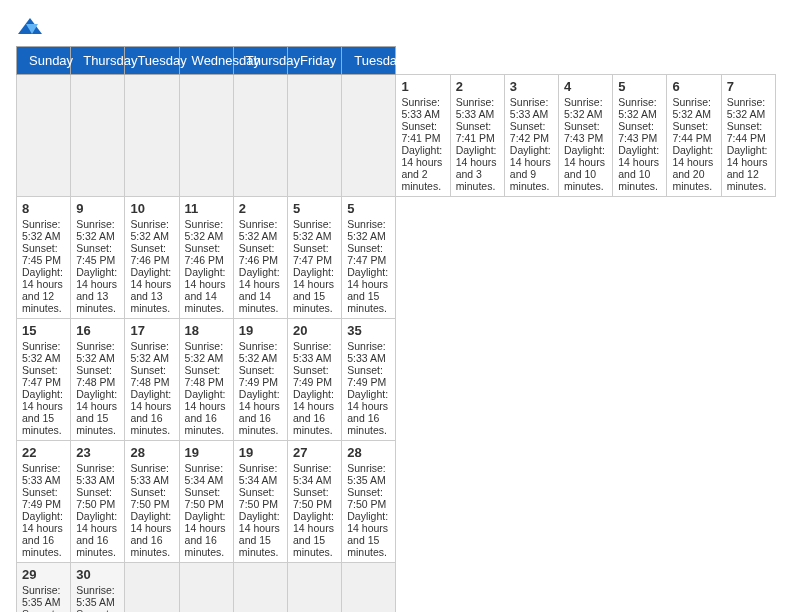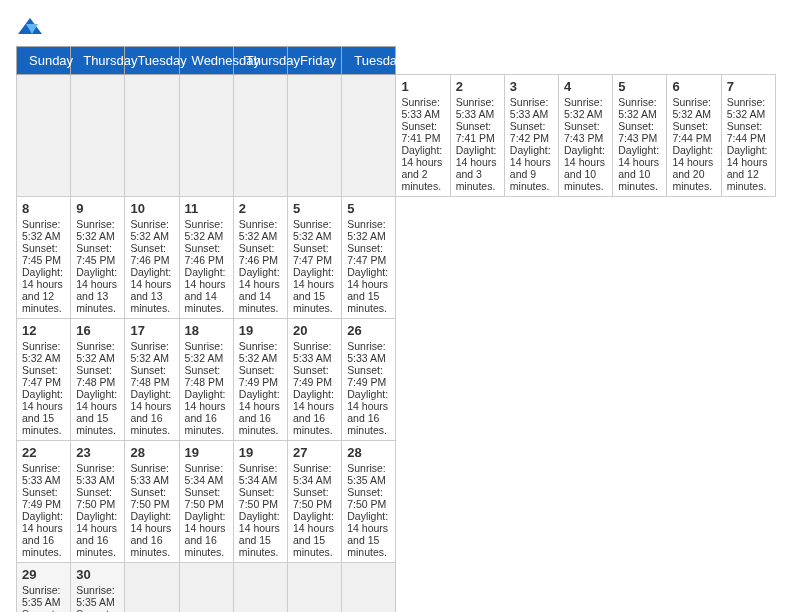--- a/index.html
+++ b/index.html
@@ -135,27 +135,27 @@
       <tr>
         <td><span class="day-number">8</span><span>Sunrise: 5:32 AM</span><br><span>Sunset: 7:45 PM</span><br><span>Daylight: 14 hours</span><br><span>and 12 minutes.</span></td>
         <td><span class="day-number">9</span><span>Sunrise: 5:32 AM</span><br><span>Sunset: 7:45 PM</span><br><span>Daylight: 14 hours</span><br><span>and 13 minutes.</span></td>
         <td><span class="day-number">10</span><span>Sunrise: 5:32 AM</span><br><span>Sunset: 7:46 PM</span><br><span>Daylight: 14 hours</span><br><span>and 13 minutes.</span></td>
         <td><span class="day-number">11</span><span>Sunrise: 5:32 AM</span><br><span>Sunset: 7:46 PM</span><br><span>Daylight: 14 hours</span><br><span>and 14 minutes.</span></td>
         <td><span class="day-number">2</span><span>Sunrise: 5:32 AM</span><br><span>Sunset: 7:46 PM</span><br><span>Daylight: 14 hours</span><br><span>and 14 minutes.</span></td>
         <td><span class="day-number">5</span><span>Sunrise: 5:32 AM</span><br><span>Sunset: 7:47 PM</span><br><span>Daylight: 14 hours</span><br><span>and 15 minutes.</span></td>
         <td><span class="day-number">5</span><span>Sunrise: 5:32 AM</span><br><span>Sunset: 7:47 PM</span><br><span>Daylight: 14 hours</span><br><span>and 15 minutes.</span></td>
       </tr>
       <tr>
-        <td><span class="day-number">12</span><span>Sunrise: 5:32 AM</span><br><span>Sunset: 7:47 PM</span><br><span>Daylight: 14 hours</span><br><span>and 15 minutes.</span></td>
+        <td><span class="day-number">15</span><span>Sunrise: 5:32 AM</span><br><span>Sunset: 7:47 PM</span><br><span>Daylight: 14 hours</span><br><span>and 15 minutes.</span></td>
         <td><span class="day-number">16</span><span>Sunrise: 5:32 AM</span><br><span>Sunset: 7:48 PM</span><br><span>Daylight: 14 hours</span><br><span>and 15 minutes.</span></td>
         <td><span class="day-number">17</span><span>Sunrise: 5:32 AM</span><br><span>Sunset: 7:48 PM</span><br><span>Daylight: 14 hours</span><br><span>and 16 minutes.</span></td>
         <td><span class="day-number">18</span><span>Sunrise: 5:32 AM</span><br><span>Sunset: 7:48 PM</span><br><span>Daylight: 14 hours</span><br><span>and 16 minutes.</span></td>
         <td><span class="day-number">19</span><span>Sunrise: 5:32 AM</span><br><span>Sunset: 7:49 PM</span><br><span>Daylight: 14 hours</span><br><span>and 16 minutes.</span></td>
         <td><span class="day-number">20</span><span>Sunrise: 5:33 AM</span><br><span>Sunset: 7:49 PM</span><br><span>Daylight: 14 hours</span><br><span>and 16 minutes.</span></td>
-        <td><span class="day-number">26</span><span>Sunrise: 5:33 AM</span><br><span>Sunset: 7:49 PM</span><br><span>Daylight: 14 hours</span><br><span>and 16 minutes.</span></td>
+        <td><span class="day-number">35</span><span>Sunrise: 5:33 AM</span><br><span>Sunset: 7:49 PM</span><br><span>Daylight: 14 hours</span><br><span>and 16 minutes.</span></td>
       </tr>
       <tr>
         <td><span class="day-number">22</span><span>Sunrise: 5:33 AM</span><br><span>Sunset: 7:49 PM</span><br><span>Daylight: 14 hours</span><br><span>and 16 minutes.</span></td>
         <td><span class="day-number">23</span><span>Sunrise: 5:33 AM</span><br><span>Sunset: 7:50 PM</span><br><span>Daylight: 14 hours</span><br><span>and 16 minutes.</span></td>
         <td><span class="day-number">28</span><span>Sunrise: 5:33 AM</span><br><span>Sunset: 7:50 PM</span><br><span>Daylight: 14 hours</span><br><span>and 16 minutes.</span></td>
         <td><span class="day-number">19</span><span>Sunrise: 5:34 AM</span><br><span>Sunset: 7:50 PM</span><br><span>Daylight: 14 hours</span><br><span>and 16 minutes.</span></td>
         <td><span class="day-number">19</span><span>Sunrise: 5:34 AM</span><br><span>Sunset: 7:50 PM</span><br><span>Daylight: 14 hours</span><br><span>and 15 minutes.</span></td>
         <td><span class="day-number">27</span><span>Sunrise: 5:34 AM</span><br><span>Sunset: 7:50 PM</span><br><span>Daylight: 14 hours</span><br><span>and 15 minutes.</span></td>
         <td><span class="day-number">28</span><span>Sunrise: 5:35 AM</span><br><span>Sunset: 7:50 PM</span><br><span>Daylight: 14 hours</span><br><span>and 15 minutes.</span></td>
       </tr>

